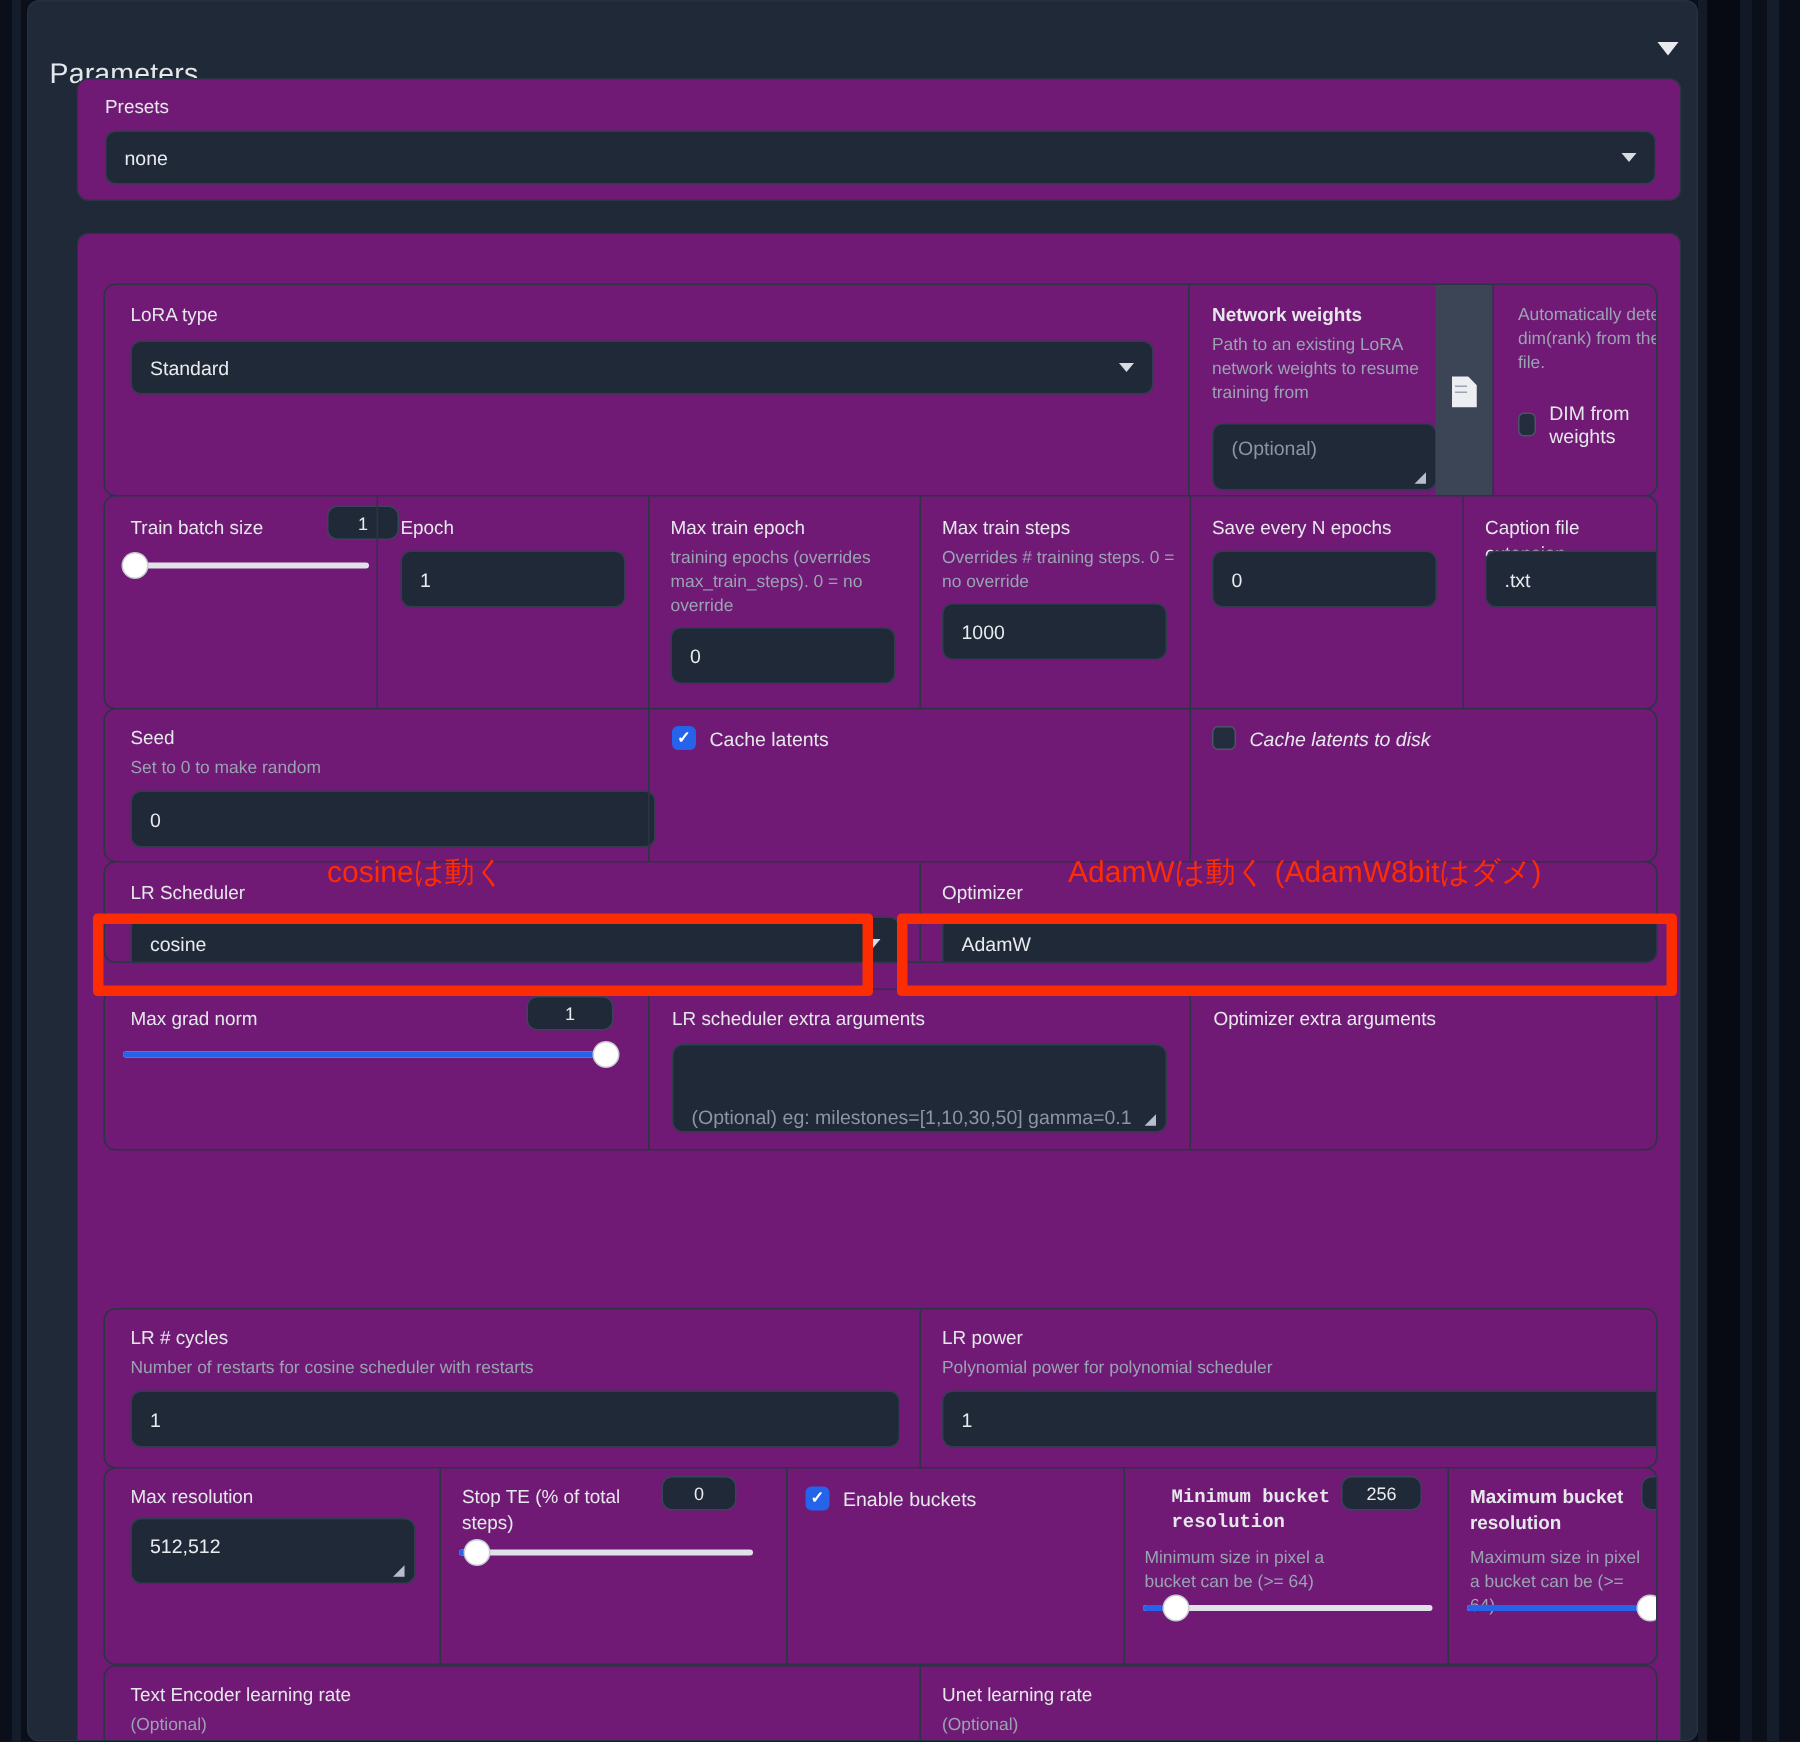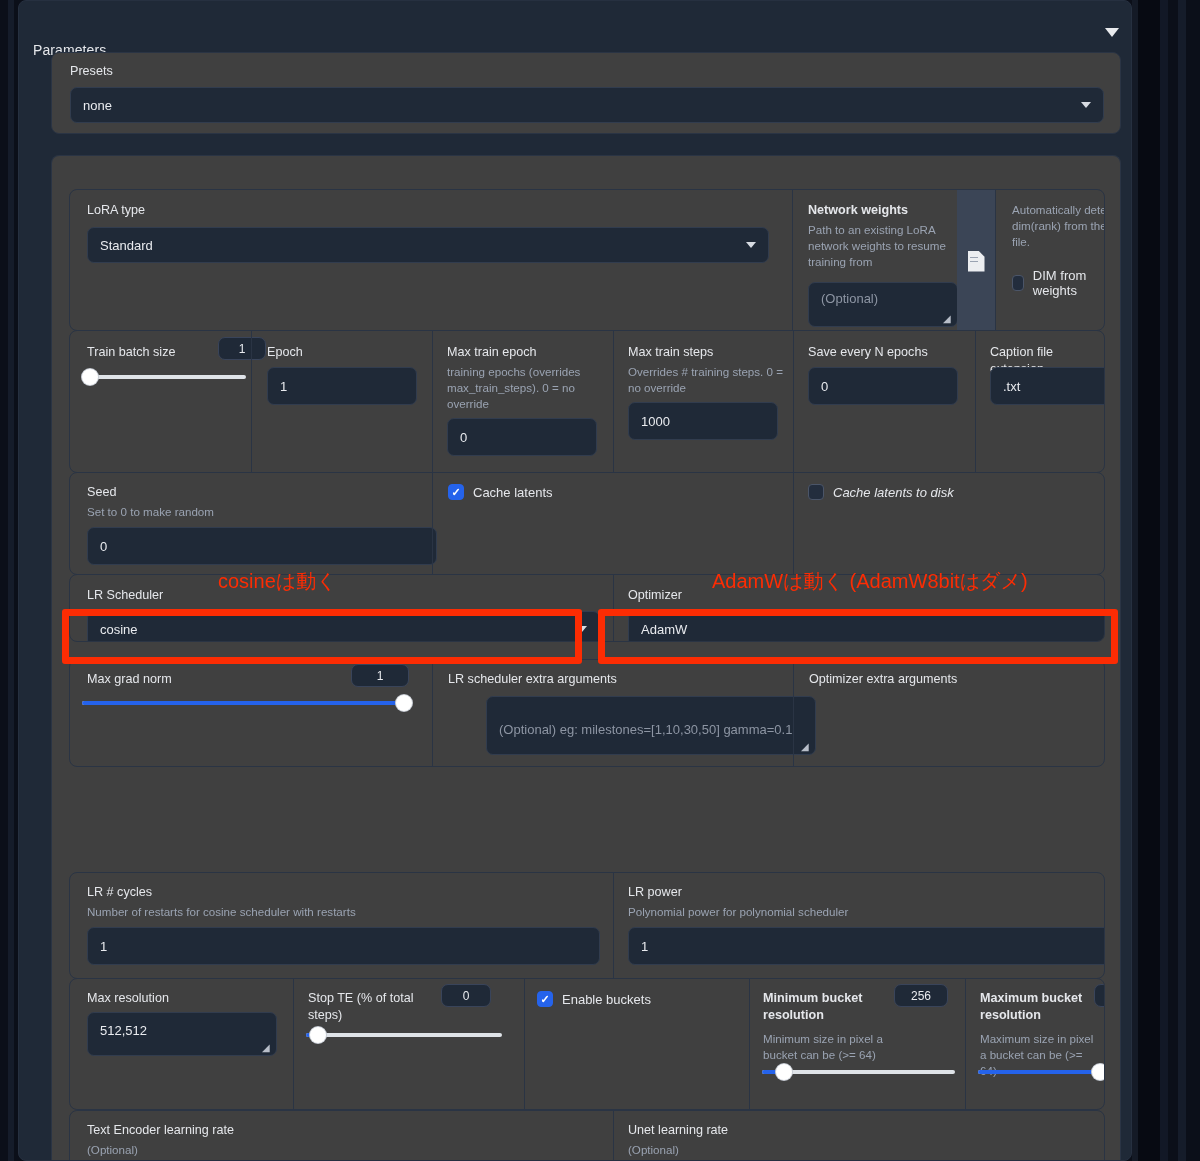--- a/index.html
+++ b/index.html
@@ -36,38 +36,38 @@
   .lgut1 { left: 0px;  width: 8px;  background:#0b0f19; }
   .lgut2 { left: 8px;  width: 6px;  background:#151c2a; }
   .lgut3 { left: 14px; width: 4px;  background:#0b0f19; }
   .acc-header {
     display: flex; align-items: center; justify-content: space-between;
     padding: 0 14px;
     height: 34px;
     color: #e5e7eb;
     font-size: 13.5px;
   }
-  .acc-title { font-size: 14px; color: #e5e7eb; letter-spacing:.1px;margin-top:36px;}
+  .acc-title { font-size: 19px; color: #e5e7eb; letter-spacing:.1px;margin-top:36px;}
   .tri {
     width: 0; height: 0;
     border-left: 7px solid transparent;
     border-right: 7px solid transparent;
     border-top: 9px solid #e8eaed;
   }
   .tri-sm {
     border-left: 5px solid transparent;
     border-right: 5px solid transparent;
     border-top: 6px solid #d7dbe2;
   }
 
   .group {
     position: absolute;
     border: 1px solid #2a3444;
     border-radius: 8px;
-    background: #404040;
+    background: #701a75;
   }
   .field-label {
     color: #e5e7eb; font-size: 12.6px; line-height: 17px;
   }
   .field-info {
     color: #9aa3b2; font-size: 11.6px; line-height: 16px;
   }
   .tbox {
     background: #1f2937;
     border: 1px solid #313c4e;
@@ -302,21 +302,21 @@
         <div class="field-label" style="position:absolute;left:17px;top:11px;">Max grad norm</div>
         <div class="numbox" style="position:absolute;left:281px;top:4px;width:58px;height:23px;">1</div>
         <div class="slider" style="position:absolute;left:12px;top:35px;width:330px;">
           <div class="track"></div>
           <div class="fill" style="width:322px;"></div>
           <div class="knob" style="left:314px;"></div>
         </div>
         <div class="vdiv" style="left:362px;top:0;height:108px;"></div>
 
         <div class="field-label" style="position:absolute;left:378px;top:11px;">LR scheduler extra arguments</div>
-        <div class="tbox ph" style="position:absolute;left:378px;top:36px;width:330px;height:59px;align-items:center;padding-top:9px;line-height:18px;margin-left:38px;">
+        <div class="tbox ph" style="position:absolute;left:378px;top:36px;width:330px;height:59px;align-items:flex-end;padding-top:9px;line-height:18px;">
           <span>(Optional) eg: milestones=[1,10,30,50] gamma=0.1</span>
           <span class="resize-grip">◢</span>
         </div>
         <div class="vdiv" style="left:723px;top:0;height:108px;"></div>
 
         <div class="field-label" style="position:absolute;left:739px;top:11px;">Optimizer extra arguments</div>
       </div>
 
 
       <div class="group" style="left:17px;top:716px;width:1036px;height:107px;overflow:hidden;">
@@ -346,21 +346,21 @@
           <div class="knob" style="left:4px;"></div>
         </div>
         <div class="vdiv" style="left:454px;top:0;height:132px;"></div>
 
         <div class="cbrow" style="position:absolute;left:467px;top:12px;">
           <span class="cb on"></span>
           <span class="cb-label">Enable buckets</span>
         </div>
         <div class="vdiv" style="left:679px;top:0;height:132px;"></div>
 
-        <div class="field-label" style="position:absolute;left:693px;top:11px;width:110px;font-weight:bold;">Minimum bucket resolution</div>
+        <div class="field-label" style="position:absolute;left:711px;top:11px;width:110px;font-weight:bold;font-family:Liberation Mono, monospace;">Minimum bucket resolution</div>
         <div class="numbox" style="position:absolute;left:824px;top:5px;width:54px;height:23px;">256</div>
         <div class="field-info" style="position:absolute;left:693px;top:52px;width:120px;">Minimum size in pixel a bucket can be (&gt;= 64)</div>
         <div class="slider" style="position:absolute;left:692px;top:85px;width:193px;">
           <div class="track"></div>
           <div class="fill" style="width:22px;"></div>
           <div class="knob" style="left:14px;"></div>
         </div>
         <div class="vdiv" style="left:895px;top:0;height:132px;"></div>
 
         <div class="field-label" style="position:absolute;left:910px;top:11px;width:110px;font-weight:bold;">Maximum bucket resolution</div>

